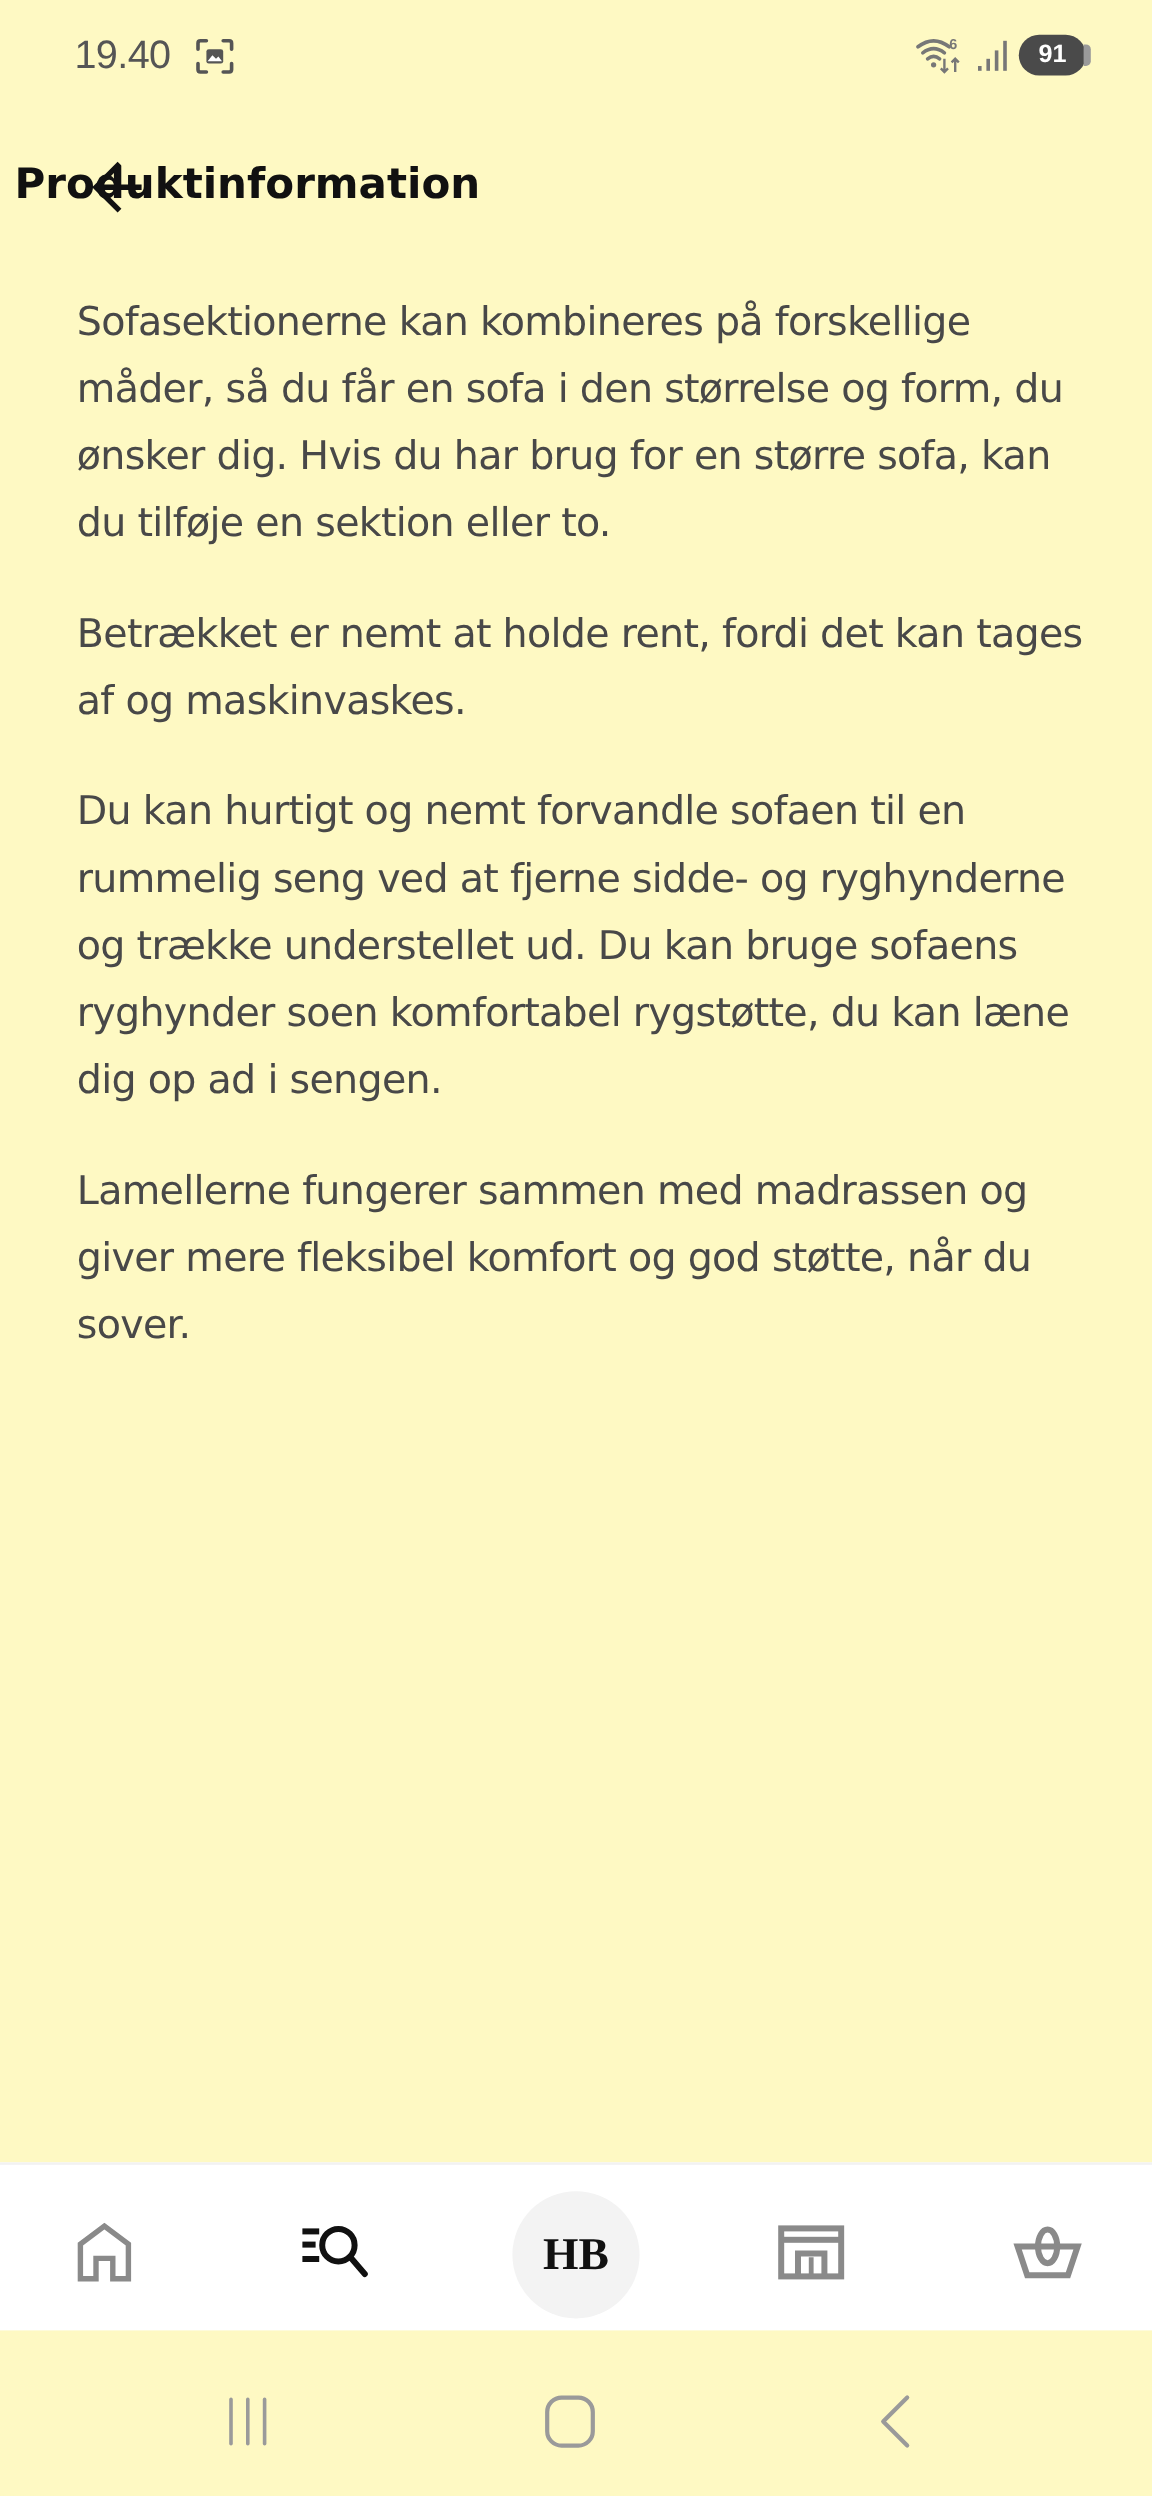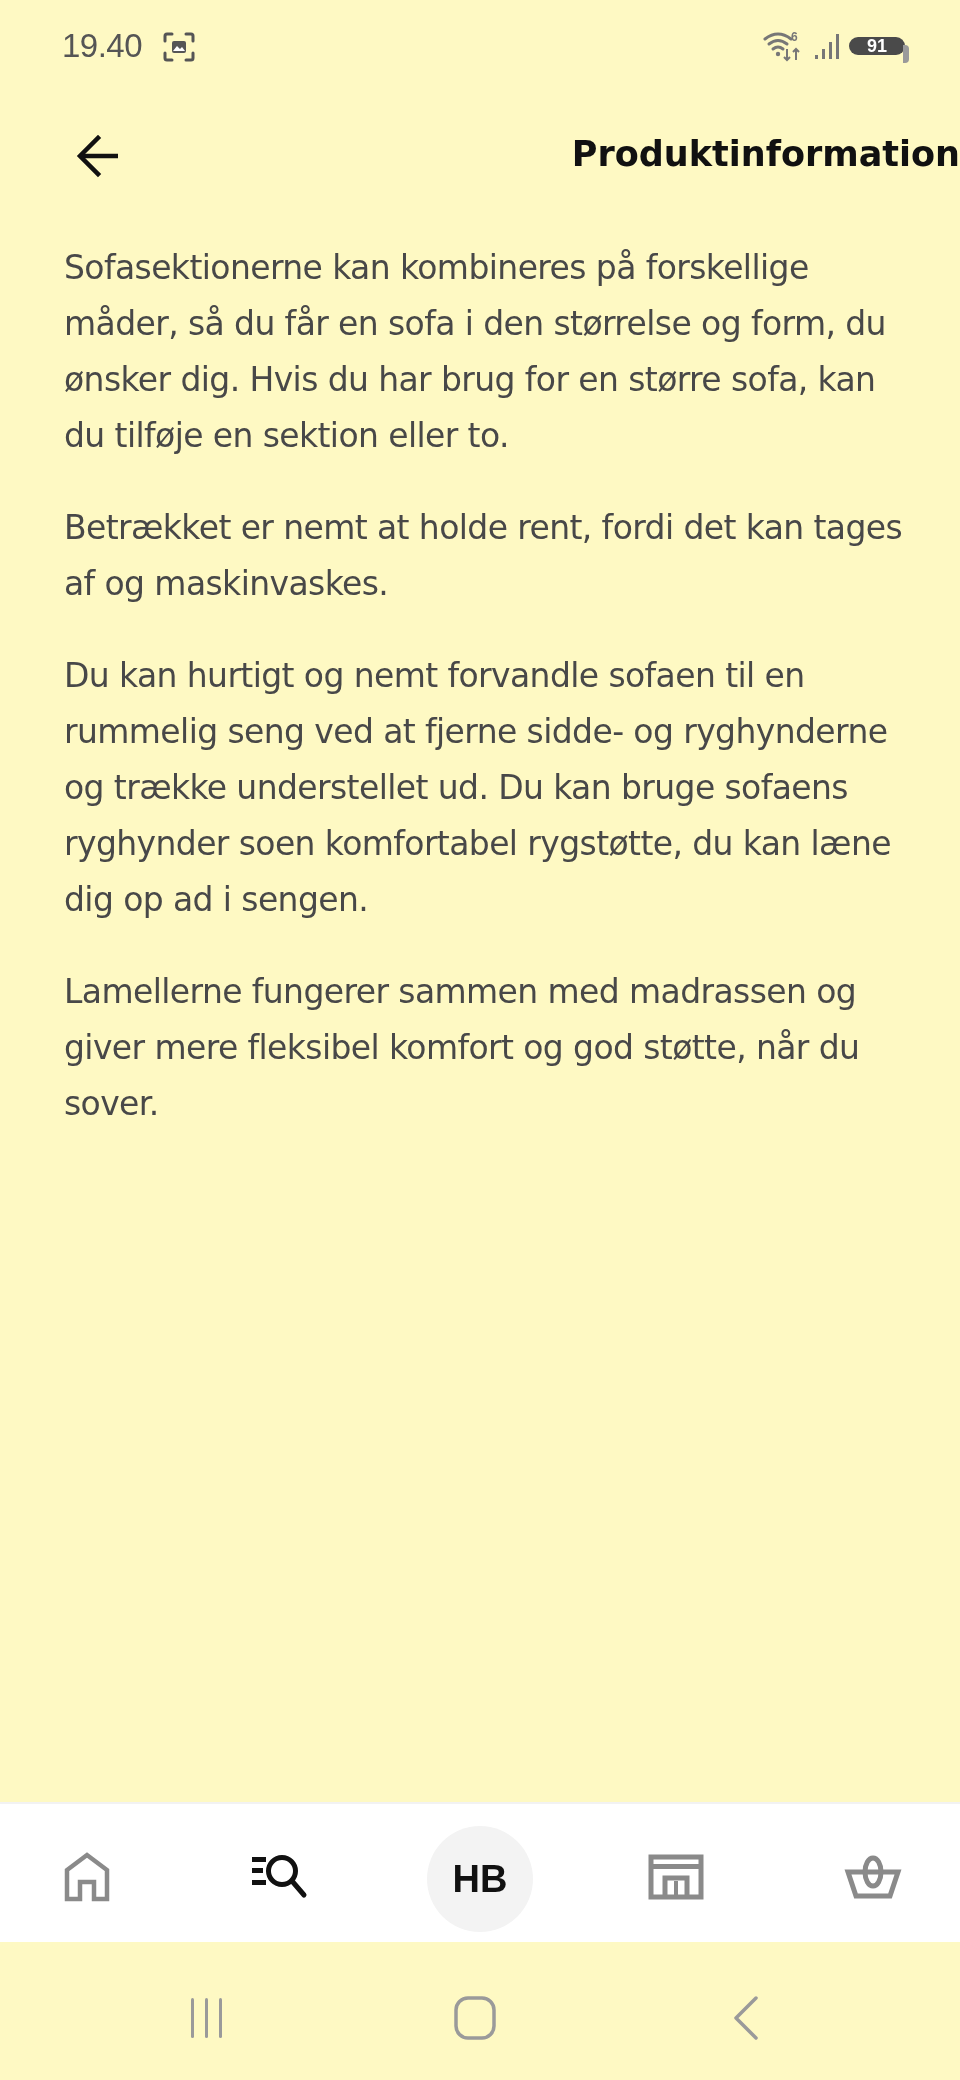--- a/index.html
+++ b/index.html
@@ -44,27 +44,27 @@
       top: 28px;
       height: 36px;
       display: flex;
       align-items: center;
       gap: 6px;
     }
     .wifi-icon { width: 44px; height: 34px; }
     .signal-icon { width: 30px; height: 30px; }
     .battery-badge {
       min-width: 56px;
-      height: 18px;
+      height: 34px;
       border-radius: 17px;
       background: #4a4a4a;
       color: #ffffff;
       font-family: "Liberation Sans", sans-serif;
       font-weight: bold;
-      font-size: 18px;
+      font-size: 21px;
       display: flex;
       align-items: center;
       justify-content: center;
       padding: 0 8px;
       position: relative;
     }
     .battery-badge::after {
       content: "";
       position: absolute;
       right: -4px; top: 8px;
@@ -88,26 +88,26 @@
       height: 56px;
       display: flex;
       align-items: center;
       justify-content: center;
       cursor: pointer;
     }
     .page-title {
       position: absolute;
       left: 0; right: 0;
       top: 24px;
-      text-align: right;
+      text-align: left;
       font-family: "DejaVu Sans", sans-serif;
       font-weight: bold;
       font-size: 35px;
       color: #111111;
-      padding-left: 0px;
+      padding-left: 12px;
       letter-spacing: 0px;
     }
 
     
     .content {
       position: absolute;
       top: 240px;
       left: 64px;
       right: 40px;
     }
@@ -145,21 +145,21 @@
     .nav-store { left: 621px; }
     .nav-basket { left: 818px; }
     .avatar-circle {
       width: 106px;
       height: 106px;
       border-radius: 53px;
       background: #f3f3f3;
       display: flex;
       align-items: center;
       justify-content: center;
-      font-family: Liberation Sans, sans-serif;
+      font-family: Liberation Serif, serif;
       font-weight: bold;
       font-size: 38px;
       color: #111111;
     }
 
     
     .system-nav {
       position: absolute;
       top: 1960px;
       left: 0; right: 0;

